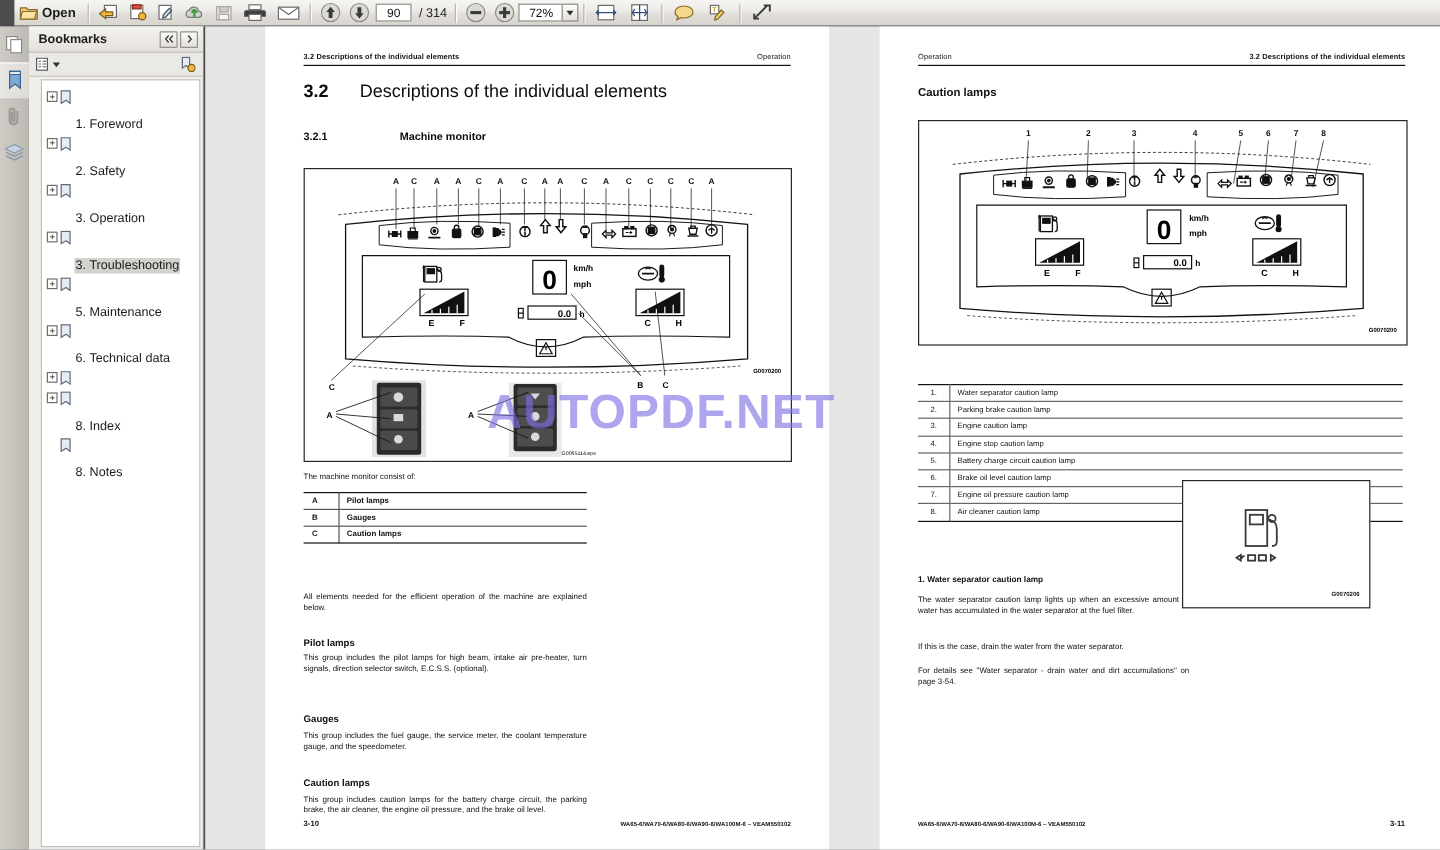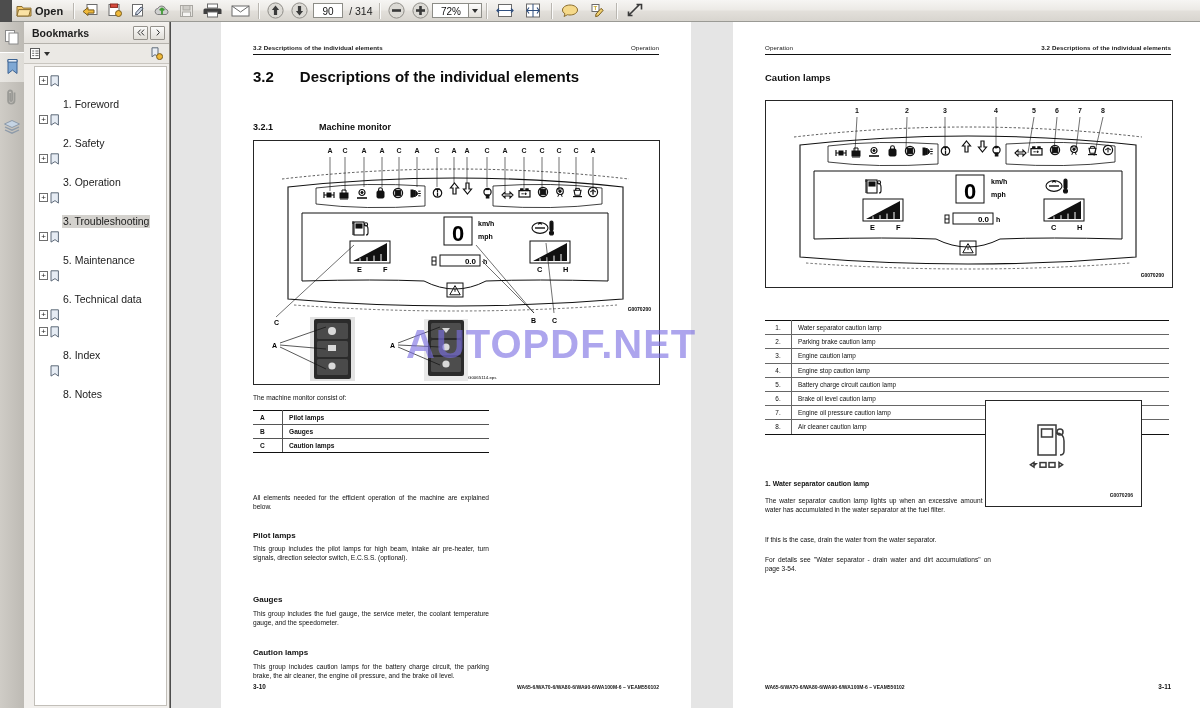--- a/index.html
+++ b/index.html
@@ -100,22 +100,22 @@
   .page.right{left:562px;width:470px;height:686px;}
   
   .rh{
     position:absolute;left:32px;right:32px;top:22px;
     font-size:6.2px;color:#141414;font-weight:bold;display:flex;justify-content:space-between;
     border-bottom:1px solid #111;padding-bottom:3px;letter-spacing:.1px;
   }
   .rh .plain{font-weight:normal;}
   .h2{position:absolute;left:32px;top:46px;display:flex;gap:26px;}
   .h2 .num{font-size:15px;font-weight:bold;color:#0c0c0c;}
-  .h2 .txt{font-size:15px;font-weight:bold;color:#0c0c0c;}
-  .h3{position:absolute;left:32px;top:100px;display:flex;gap:14px;}
+  .h2 .txt{font-size:15px;font-weight:normal;color:#0c0c0c;}
+  .h3{position:absolute;left:32px;top:87px;display:flex;gap:28px;}
   .h3 .num{font-size:9px;font-weight:bold;color:#0c0c0c;}
   .h3 .txt{font-size:9px;font-weight:bold;color:#0c0c0c;padding-left:32px;}
   .subhead{position:absolute;font-size:8px;font-weight:bold;color:#111;}
   .para{position:absolute;font-size:6.6px;color:#111;line-height:9.1px;text-align:justify;}
   .footer-l{position:absolute;left:32px;bottom:18px;font-size:6.4px;color:#111;font-weight:bold;}
   .footer-r{position:absolute;right:32px;bottom:18px;font-size:5px;color:#111;font-weight:bold;letter-spacing:.05px;}
   
   .figbox{position:absolute;border:1px solid #262626;background:#fff;}
   
   .abctable{position:absolute;border-collapse:collapse;}

